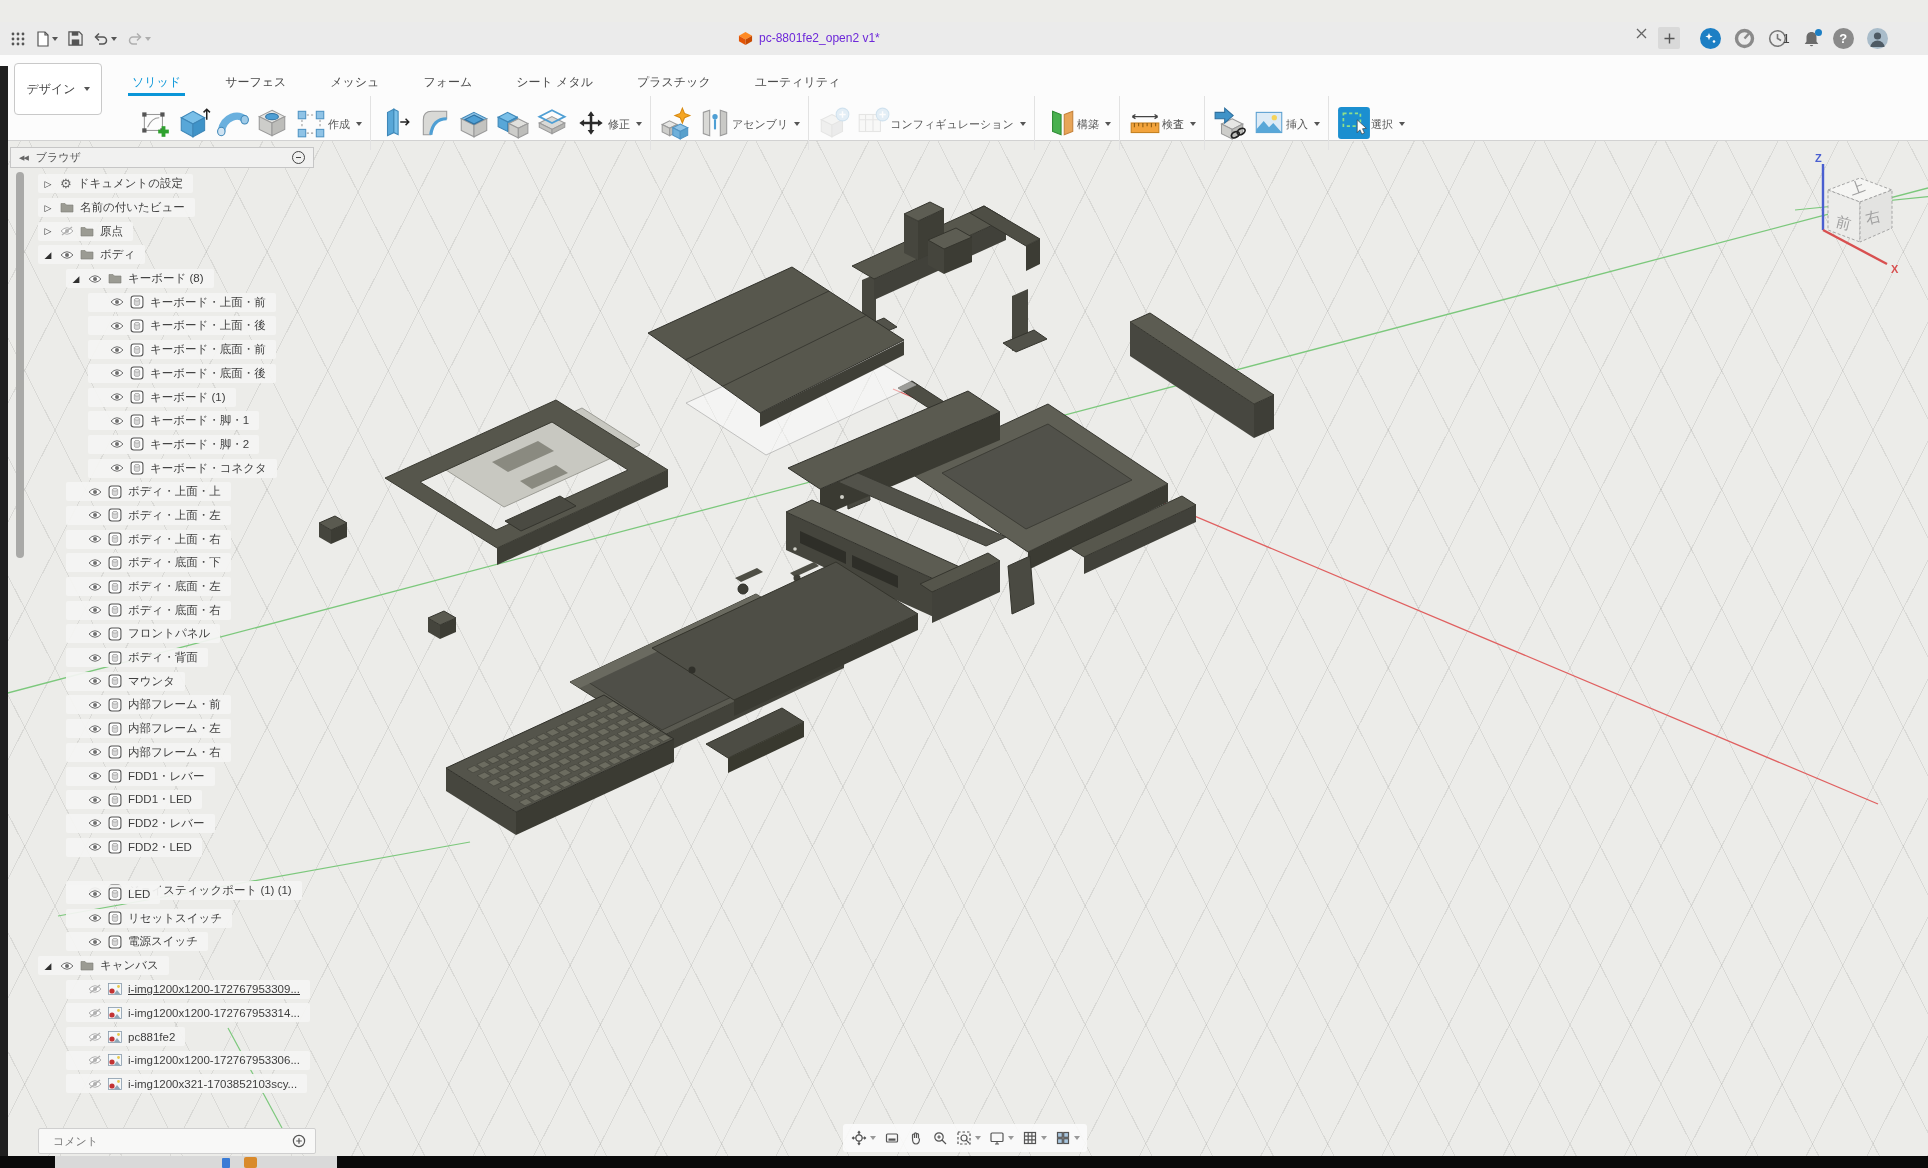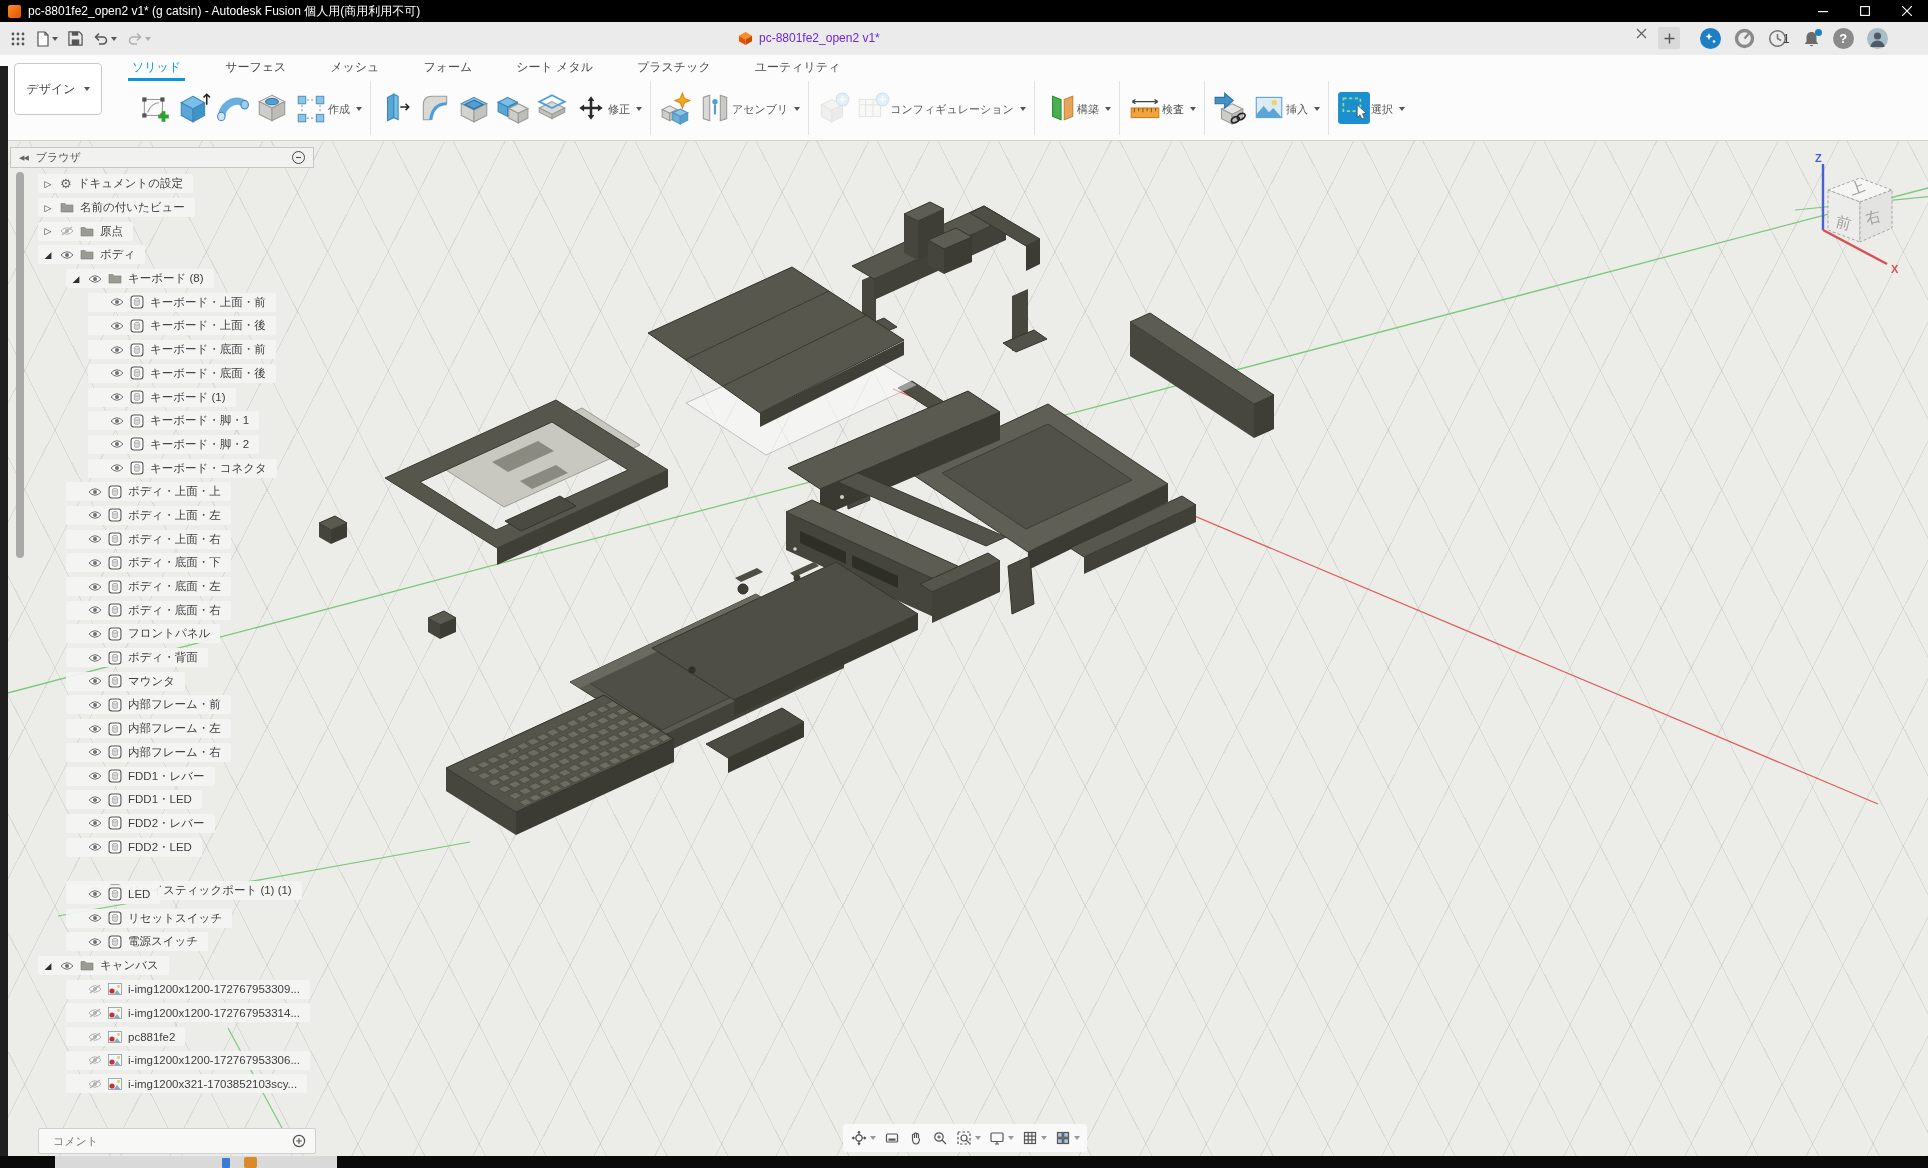--- a/index.html
+++ b/index.html
@@ -20,21 +20,21 @@
   .doctab{position:absolute;left:738px;top:22px;height:32px;display:flex;align-items:center;font-size:12px;color:#6d28d9;gap:6px;}
   .tab-close{position:absolute;left:1636px;top:28px;color:#666;}
   .tab-new{position:absolute;left:1658px;top:27px;width:22px;height:22px;background:#d9d9d9;border-radius:2px;display:flex;align-items:center;justify-content:center;color:#555;}
   .acct{position:absolute;left:1700px;top:22px;height:33px;display:flex;align-items:center;gap:13px;}
   .circ{width:21px;height:21px;border-radius:50%;display:flex;align-items:center;justify-content:center;}
   .status-count{font-size:12px;color:#444;margin-left:-8px;}
   
   .ribbon{left:0;top:55px;width:1928px;height:85px;background:#fcfcfc;border-bottom:1px solid #d2d2d2;}
   .design-box{position:absolute;left:14px;top:8px;width:86px;height:50px;border:1px solid #c9c9c9;border-radius:4px;background:#fff;
               display:flex;align-items:center;justify-content:center;gap:6px;font-size:12px;color:#444;}
-  .ribbon-main{position:absolute;left:130px;top:0;}
+  .ribbon-main{position:absolute;left:130px;top:15px;}
   .rtabs{display:flex;gap:40px;height:24px;align-items:center;font-size:12px;color:#4a4a4a;}
   .rtab{position:relative;padding:2px 2px;}
   .rtab.active{color:#0a96d8;}
   .rtab.active::after{content:"";position:absolute;left:-2px;right:-2px;bottom:-3px;height:3px;background:#0a96d8;}
   .groups{display:flex;align-items:stretch;height:58px;}
   .group{display:flex;align-items:center;justify-content:flex-start;padding:0 8px;}
   .gicons{display:flex;gap:5px;align-items:center;height:38px;}
   .gicons svg{display:block;}
   .glabel{font-size:11px;color:#555;display:flex;align-items:center;gap:4px;margin-top:2px;}
   .gsep{width:1px;background:#e2e2e2;margin:2px 0;}
@@ -756,21 +756,21 @@
     <path d="M1,5 Q7,-1.5 13,5 Q7,11.5 1,5 Z" fill="#fff" stroke="#6f6f6f"></path>
     <circle cx="7" cy="5" r="2" fill="#6f6f6f"></circle>
           </svg>
           <svg width="14" height="11" viewBox="0 0 14 11">
             <path d="M1,1.5 h4 l1.5,1.5 H13 V10 H1 Z" fill="#9b9b93" stroke="#7d7d75" stroke-width="0.6"></path>
           </svg>
           <span class="tlabel">キャンバス</span>
         </span>
       </div>
       <div class="trow">
-        <span class="pill" style="margin-left: 58px;">
+        <span class="pill" style="margin-left: 58px; text-decoration: underline;">
           <span class="tph"></span>
           <svg width="14" height="10" viewBox="0 0 14 10">
     <path d="M1,5 Q7,-1.5 13,5 Q7,11.5 1,5 Z" fill="#fff" stroke="#b0b0b0"></path>
     <circle cx="7" cy="5" r="2" fill="#b0b0b0"></circle>
             <line x1="2" y1="9" x2="12" y2="1" stroke="#b0b0b0" stroke-width="1.2"></line>
           </svg>
           <svg width="14" height="12" viewBox="0 0 14 12">
             <rect x="0.5" y="0.5" width="13" height="11" fill="#f5f8fa" stroke="#8899aa" stroke-width="0.8"></rect>
             <path d="M6,11 l3,-4 4,5" fill="#90a8b8"></path>
             <circle cx="4" cy="8" r="2.6" fill="#c23434"></circle>
@@ -910,41 +910,20 @@
             <rect x="2.5" y="2.5" width="4.8" height="4.8"></rect>
             <rect x="8.7" y="2.5" width="4.8" height="4.8"></rect>
             <rect x="2.5" y="8.7" width="4.8" height="4.8"></rect>
             <rect x="8.7" y="8.7" width="4.8" height="4.8"></rect>
           </g>
         </svg>
         <span class="caret lite"></span>
       </span>
     </div>
 
-  <div class="abs titlebar">
-    <span class="fusion-logo"></span>
-    <span>pc-8801fe2_open2 v1* (g catsin) - Autodesk Fusion 個人用(商用利用不可)</span>
-    <span class="winbtns">
-      <span class="winbtn">
-          <svg width="10" height="10">
-            <rect x="0" y="5" width="10" height="1.2" fill="#fff"></rect>
-          </svg>
-        </span>
-      <span class="winbtn">
-          <svg width="10" height="10">
-            <rect x="0.6" y="0.6" width="8.8" height="8.8" fill="none" stroke="#fff" stroke-width="1.1"></rect>
-          </svg>
-        </span>
-      <span class="winbtn">
-          <svg width="10" height="10">
-            <path d="M0,0 L10,10 M10,0 L0,10" stroke="#fff" stroke-width="1.1"></path>
-          </svg>
-        </span>
-    </span>
-  </div>
 
   <div class="abs appbar">
     <span class="qat">
       <svg width="16" height="16" viewBox="0 0 16 16">
         <g fill="#555">
             <circle cx="3" cy="3" r="1.4"></circle>
             <circle cx="8" cy="3" r="1.4"></circle>
             <circle cx="13" cy="3" r="1.4"></circle>
             <circle cx="3" cy="8" r="1.4"></circle>
             <circle cx="8" cy="8" r="1.4"></circle>

